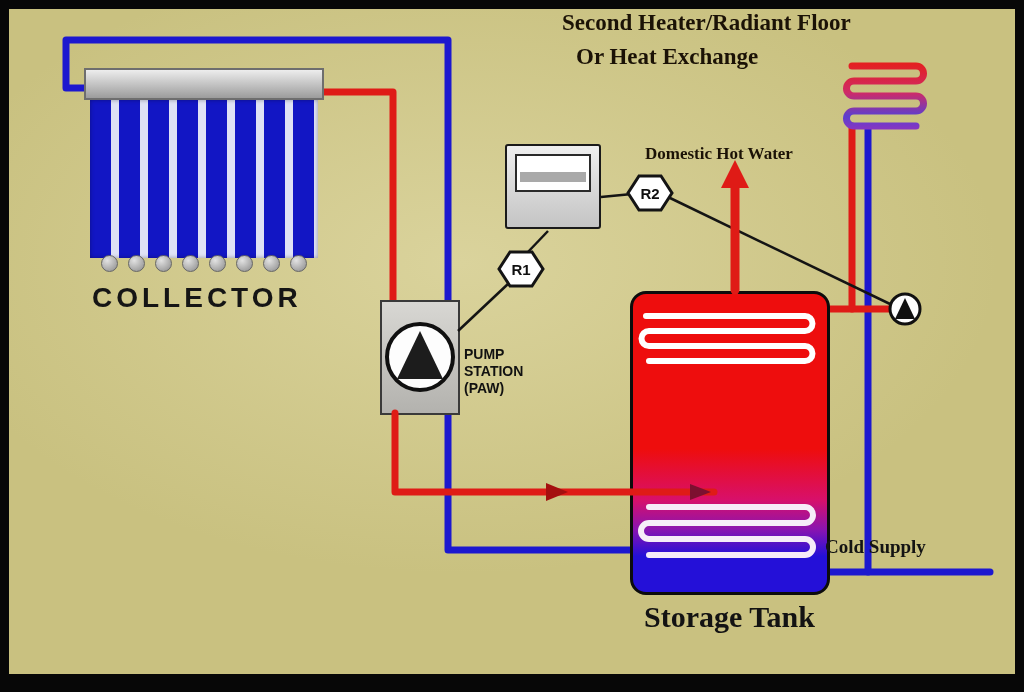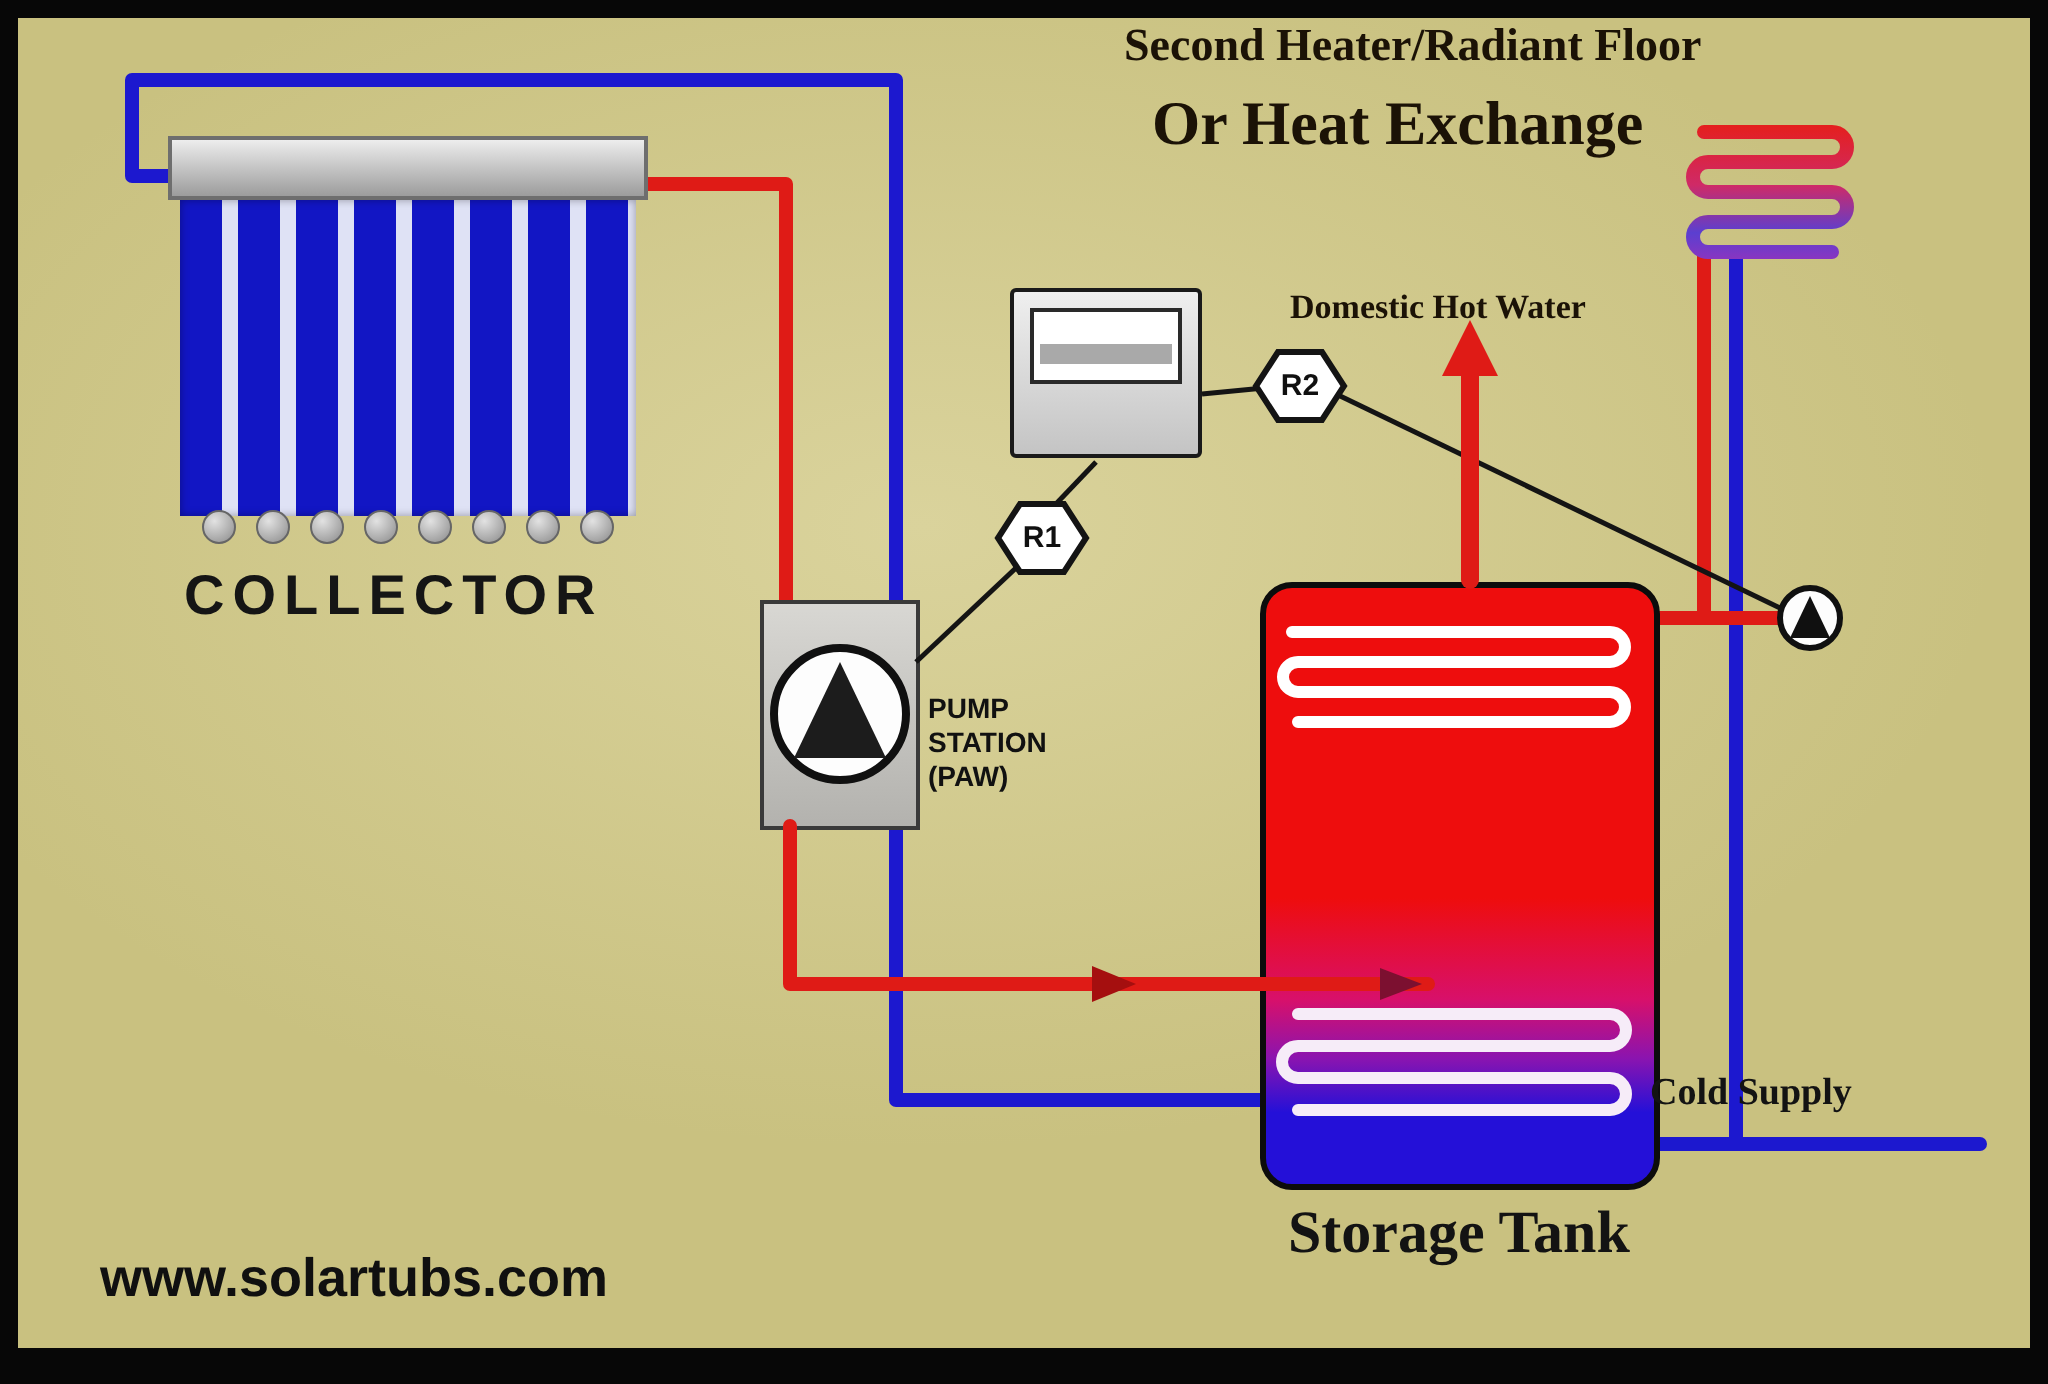--- a/index.html
+++ b/index.html
@@ -52,21 +52,21 @@
     background:linear-gradient(180deg,
       var(--tank-top,#ee0d0d) 0%, var(--tank-top,#ee0d0d) 52%,
       var(--tank-mid,#d8106a) 69%, #8a14b0 79%,
       var(--tank-bottom,#2410d8) 88%, var(--tank-bottom,#2410d8) 100%);}
 
   
   .lbl{position:absolute;z-index:4;color:var(--text-dark,#1b1206);white-space:nowrap;}
   .serif{font-family:"Liberation Serif",serif;font-weight:bold;}
   .sans{font-family:"Liberation Sans",sans-serif;font-weight:bold;}
   .lbl-heater1{left:562px;top:10px;font-size:23px;}
-  .lbl-heater2{left:576px;top:44px;font-size:31px;}
+  .lbl-heater2{left:576px;top:44px;font-size:23px;}
   .lbl-resol{left:454px;top:112px;font-size:21px;letter-spacing:1px;color:#111;}
   .lbl-domestic{left:645px;top:144px;font-size:17px;}
   .lbl-collector{left:92px;top:282px;font-size:28px;letter-spacing:4px;color:#151515;}
   .lbl-pump{left:464px;top:346px;font-size:14px;line-height:1.2;color:#111;}
   .lbl-storage{left:644px;top:600px;font-size:30px;color:#131313;}
   .lbl-cold{left:825px;top:536px;font-size:19px;color:#131313;}
   .lbl-web{left:50px;top:624px;font-size:27px;color:#101010;}
   .lbl-relay{transform:translate(-50%,-50%);font-size:15px;color:#101010;}
   .lbl-r1{left:521px;top:269px;}
   .lbl-r2{left:650px;top:193px;}
@@ -163,19 +163,18 @@
   <div class="lbl sans lbl-pump">
     <div>PUMP</div>
     <div>STATION</div>
     <div>(PAW)</div>
   </div>
 
   <div class="lbl serif lbl-storage">Storage Tank</div>
 
   <div class="lbl serif lbl-cold">Cold Supply</div>
 
-  <div class="lbl sans lbl-web">www.solartubs.com</div>
 
   <div class="lbl sans lbl-relay lbl-r1">R1</div>
   <div class="lbl sans lbl-relay lbl-r2">R2</div>
 
   <div class="frame"></div>
 </div>
 
 </body></html>

